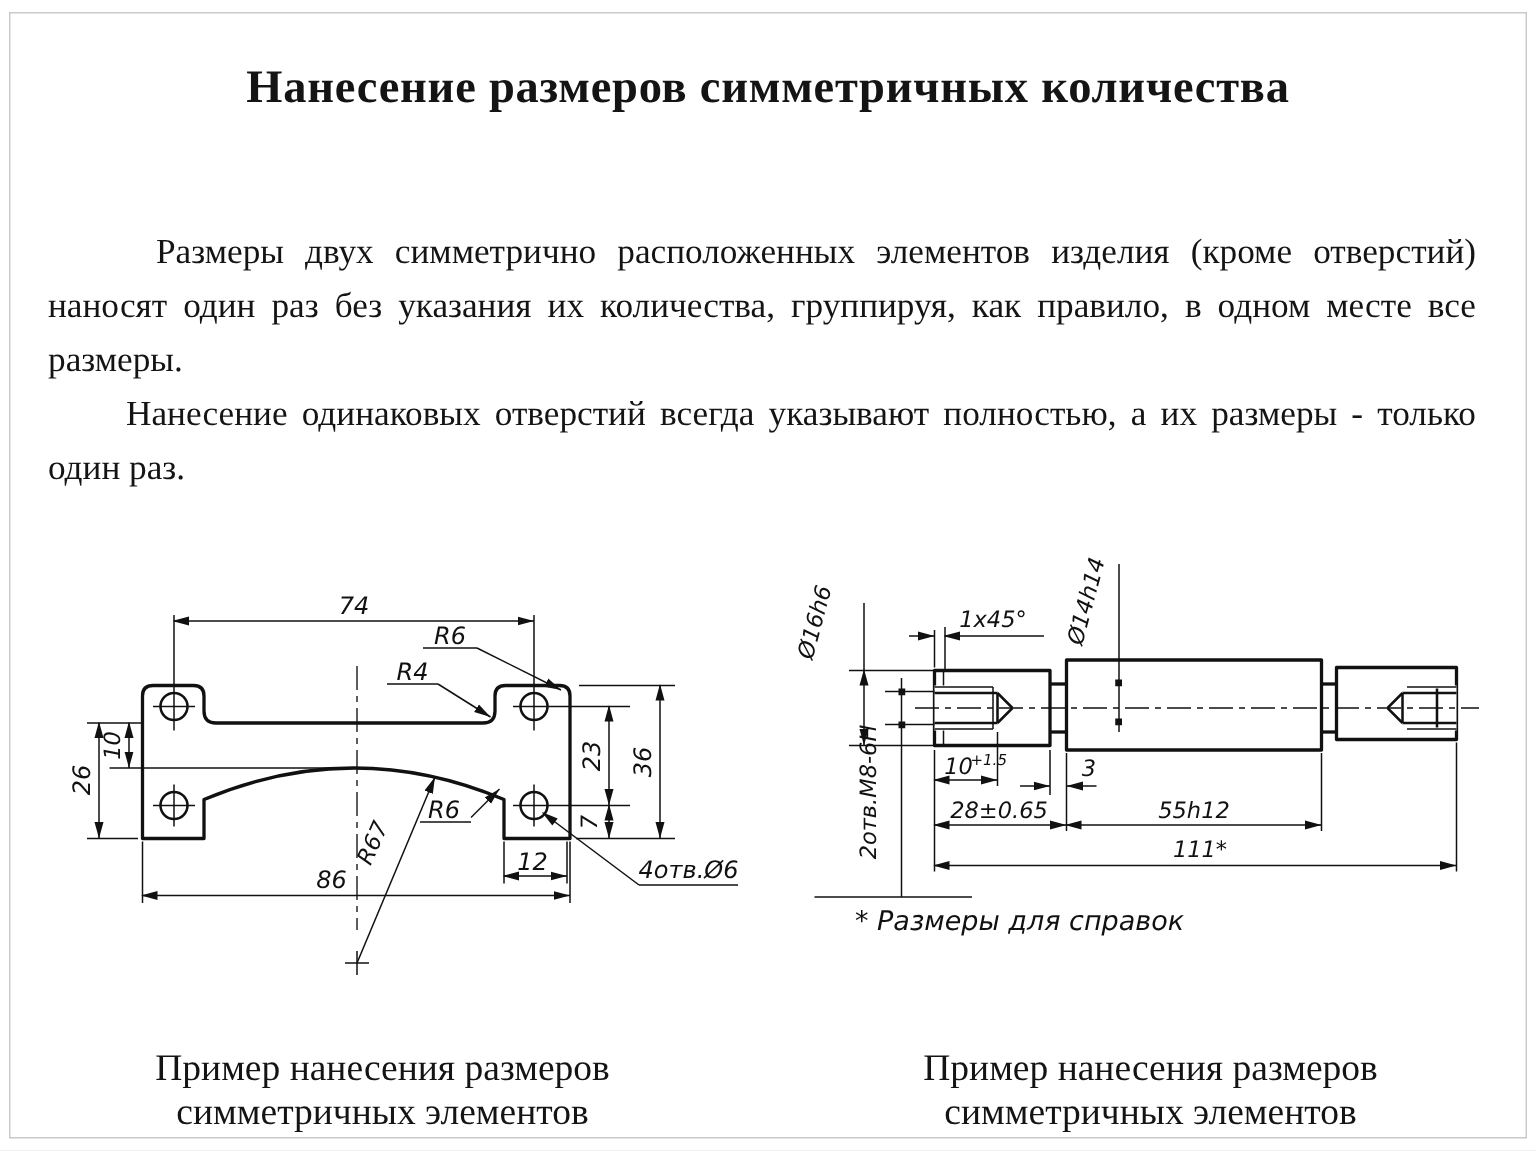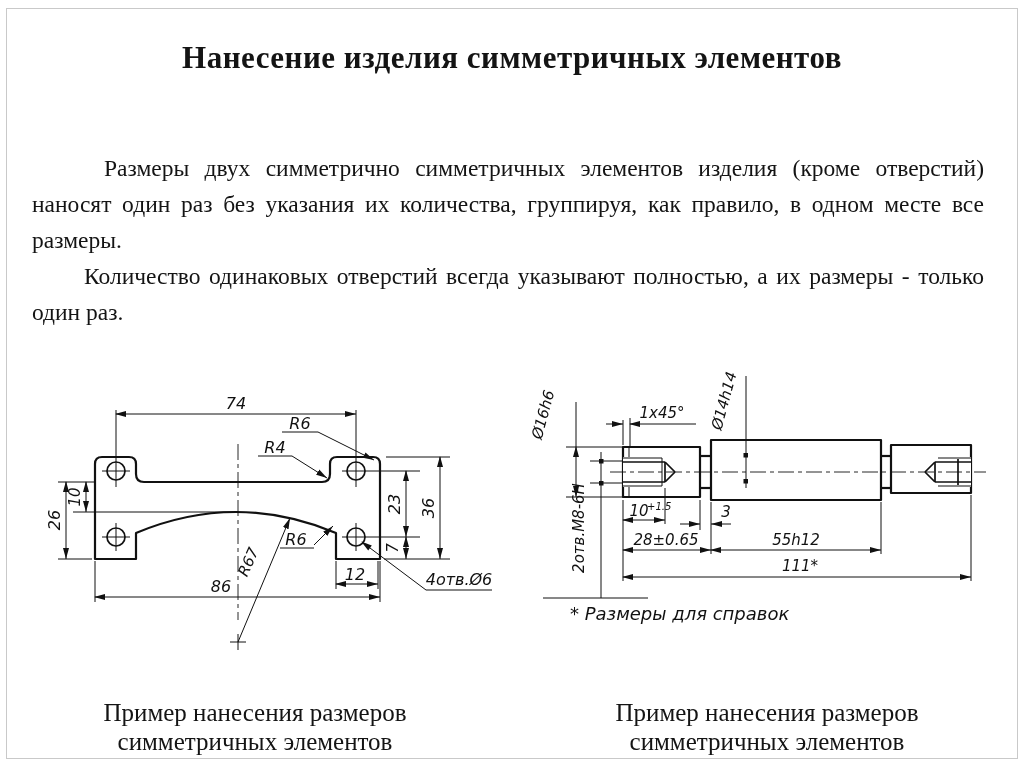--- a/index.html
+++ b/index.html
@@ -27,25 +27,25 @@
   .med{stroke:#111;stroke-width:1.7;fill:none;}
   .thin{stroke:#111;stroke-width:1;fill:none;}
   .cline{stroke:#111;stroke-width:.9;fill:none;stroke-dasharray:16 4 4 4;}
 </style>
 </head>
 <body>
 
 <div class="slide">
   <div class="frame"></div>
 
-  <div class="title">Нанесение изделия симметричных элементов</div>
+  <div class="title">Нанесение размеров симметричных количества</div>
 
   <div class="bodytext">
-    <p class="p1">Размеры двух симметрично симметричных элементов изделия (кроме отверстий) наносят один раз без указания их количества, группируя, как правило, в одном месте все размеры.</p>
-    <p class="p2">Количество одинаковых отверстий всегда указывают полностью, а их размеры - только один раз.</p>
+    <p class="p1">Размеры двух симметрично расположенных элементов изделия (кроме отверстий) наносят один раз без указания их количества, группируя, как правило, в одном месте все размеры.</p>
+    <p class="p2">Нанесение одинаковых отверстий всегда указывают полностью, а их размеры - только один раз.</p>
   </div>
 
   <svg class="fig-left" width="470" height="300" viewBox="0 0 470 300">
     <defs>
       <marker id="aE1" markerUnits="userSpaceOnUse" markerWidth="12" markerHeight="8" refX="11" refY="4" orient="auto">
         <path d="M0,1 L11,4 L0,7 Z" fill="#111"></path>
       </marker>
       <marker id="aS1" markerUnits="userSpaceOnUse" markerWidth="12" markerHeight="8" refX="1" refY="4" orient="auto">
         <path d="M11,1 L0,4 L11,7 Z" fill="#111"></path>
       </marker>

